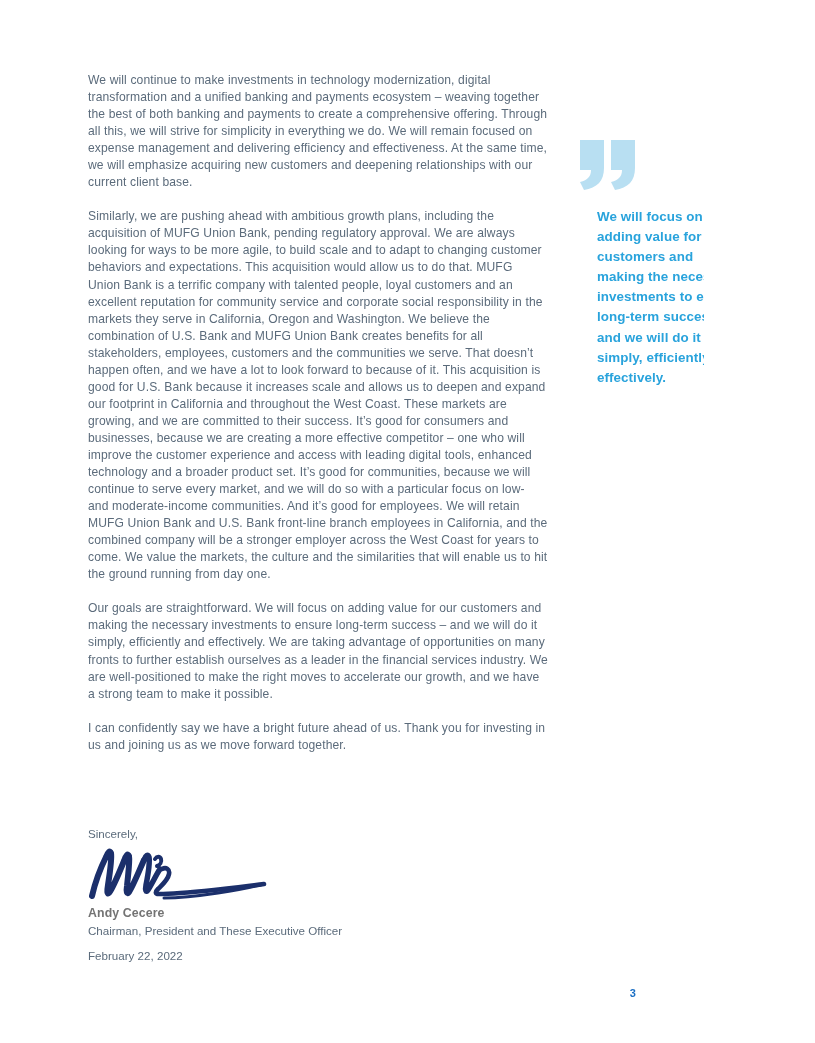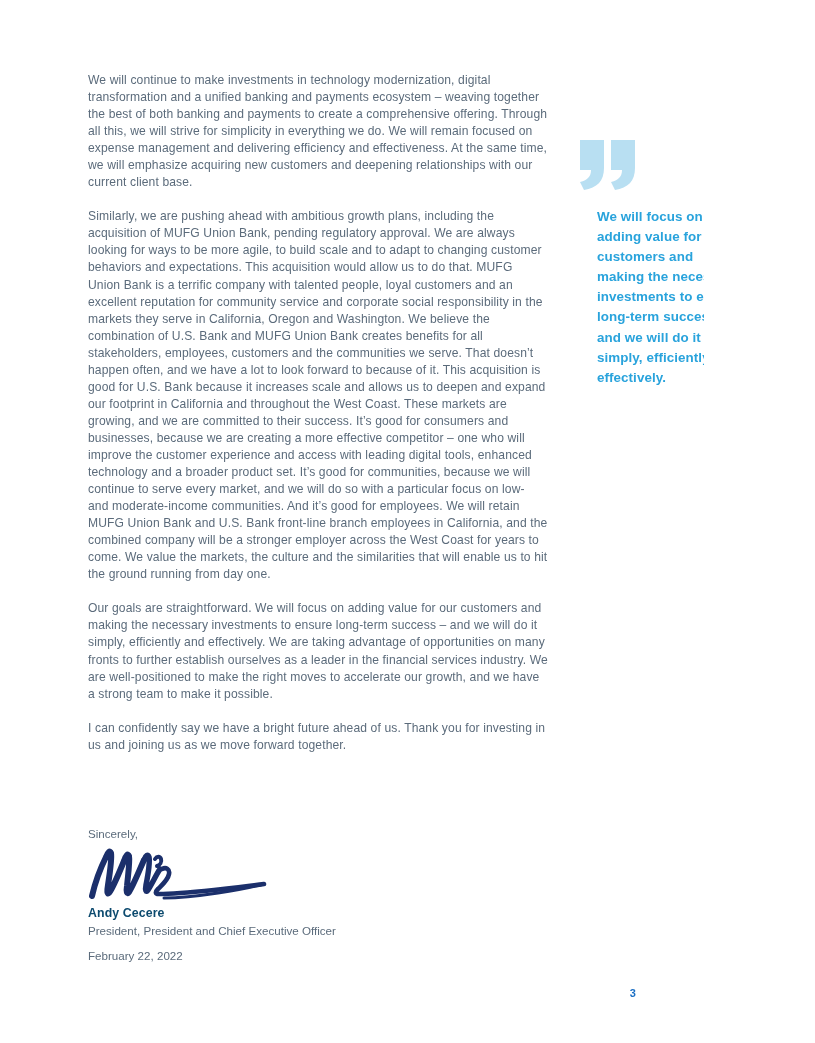--- a/index.html
+++ b/index.html
@@ -50,21 +50,21 @@
   }
   .signature-mark {
     width: 186px;
     height: 58px;
     display: block;
     margin: 0 0 2px -2px;
   }
   .signer-name {
     font-size: 12.3px;
     font-weight: bold;
-    color: #0c4a6e;
+    color: #737373;
     line-height: 16px;
     margin: 0 0 2px 0;
     letter-spacing: 0.01em;
   }
   .signer-title {
     font-size: 11.6px;
     color: #5b6b7b;
     line-height: 16px;
     margin: 0 0 9px 0;
   }
@@ -128,21 +128,21 @@
       <g fill="none" stroke="#1b2f6b" stroke-linecap="round" stroke-linejoin="round">
         <path d="M6 51 C9 38, 14 24, 20 12 C22 7, 24 5, 25 8 C26 13, 24 27, 22 40 C21 46, 21 50, 23 48 C27 43, 33 28, 38 16 C40 10, 42 8, 43 11 C44 17, 42 30, 41 41 C40 47, 41 50, 43 47 C47 41, 53 26, 58 15" stroke-width="6"></path>
         <path d="M58 15 C60 10, 62 9, 63 12 C64 18, 62 30, 60 40 C59 45, 60 48, 62 45 C66 39, 70 30, 74 24" stroke-width="5.5"></path>
         <path d="M69 14 C71 11, 74 11, 75 14 C76 17, 74 20, 71 21" stroke-width="4"></path>
         <path d="M76 24 C80 22, 84 24, 83 29 C82 35, 76 40, 72 44 C69 47, 69 49, 73 49 C86 49, 108 47, 128 45 C146 43, 164 41, 178 39" stroke-width="4.6"></path>
         <path d="M178 39 C166 42, 150 45, 132 48 C112 51, 92 53, 78 53" stroke-width="3"></path>
       </g>
     </svg>
 
     <p class="signer-name">Andy Cecere</p>
-    <p class="signer-title">President, President and Chief Executive Officer</p>
+    <p class="signer-title">Chairman, President and These Executive Officer</p>
     <p class="signer-date">February 22, 2022</p>
   </div>
 
   <aside class="pull-quote">
     <svg class="quote-glyph" viewBox="0 0 62 50" aria-hidden="true">
       <path d="M0 0 H24 V28 C24 41, 17 48, 4 50 L0 42 C8 40, 11 36, 11 30 H0 Z" fill="#b8dff2"></path>
       <path d="M31 0 H55 V28 C55 41, 48 48, 35 50 L31 42 C39 40, 42 36, 42 30 H31 Z" fill="#b8dff2"></path>
     </svg>
     <p class="quote-text">We will focus on adding value for our customers and making the necessary investments to ensure long-term success – and we will do it simply, efficiently and effectively.</p>
   </aside>

